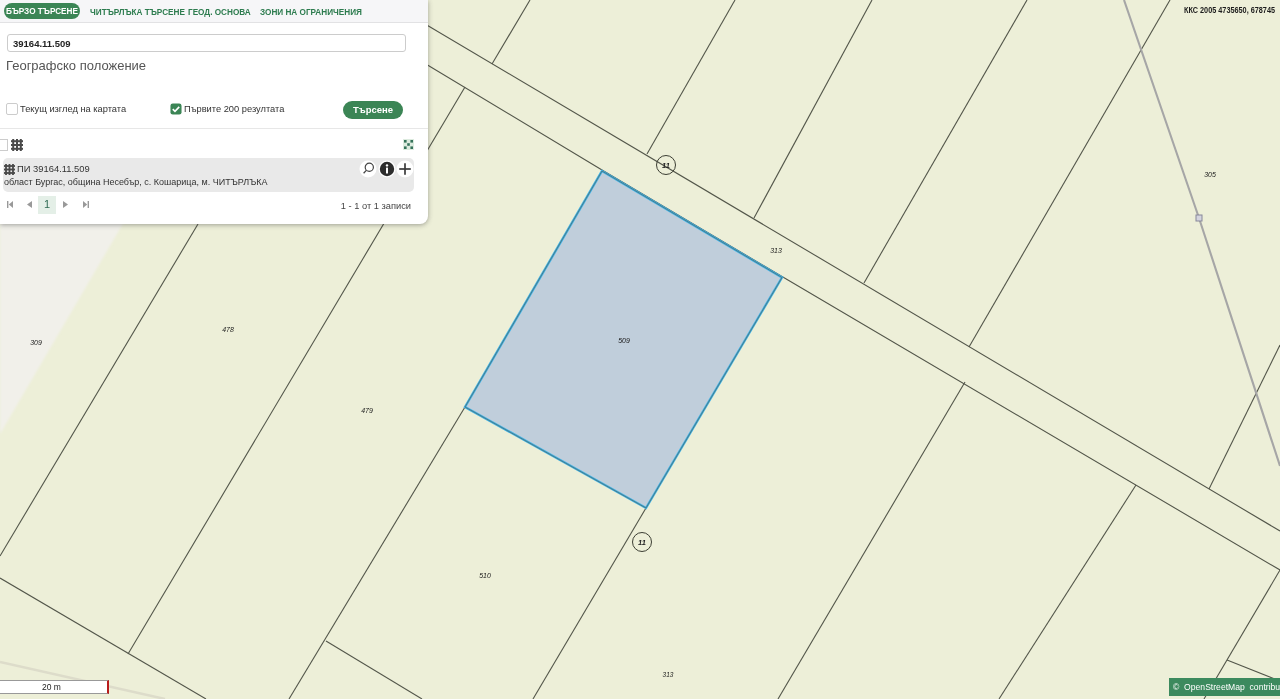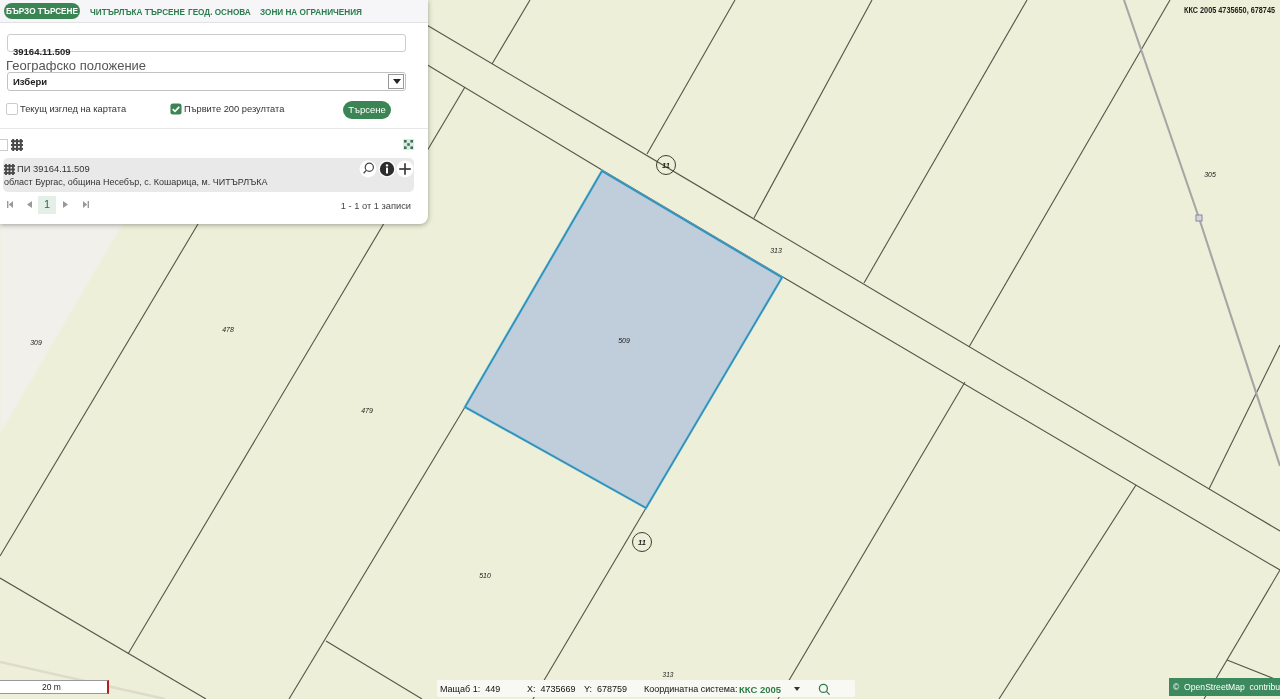--- a/index.html
+++ b/index.html
@@ -88,81 +88,56 @@
 
   <line x1="0" y1="662" x2="165" y2="699" stroke="#dddcca" stroke-width="2.5"></line>
 
   <text x="1184" y="13" font-size="8.8" font-weight="bold" fill="#1c1c1c" textLength="91" lengthAdjust="spacingAndGlyphs">ККС 2005 4735650, 678745</text>
 </svg>
 
 <div class="abs" style="left:0;top:680px;width:107px;height:12px;background:#fff;border-right:2px solid #b91c1c;border-top:1px solid #999;border-bottom:1px solid #999;">
   <div class="abs" style="left:42px;top:1px;font-size:8.5px;color:#222;">20 m</div>
 </div>
 
-<div class="abs" style="left:437px;top:680px;width:418px;height:17px;background:#f9f9f4;border-radius:2px;font-size:9px;color:#111;">
-
-  <span class="abs" style="left:3px;top:4px;">Мащаб 1:&nbsp;&nbsp;449</span>
-
-  <span class="abs" style="left:90px;top:4px;">X:&nbsp;&nbsp;4735669</span>
-
-  <span class="abs" style="left:147px;top:4px;">Y:&nbsp;&nbsp;678759</span>
-
-  <span class="abs" style="left:207px;top:4px;">Координатна система:</span>
-
-  <span class="abs" style="left:302px;top:3.5px;font-weight:bold;color:#2e7d46;font-size:9.5px;">ККС 2005</span>
-
-  <span class="abs" style="left:357px;top:6.5px;width:0;height:0;border-left:3.5px solid transparent;border-right:3.5px solid transparent;border-top:4.5px solid #333;"></span>
-
-  <svg class="abs" style="left:381px;top:3px" width="13" height="13" viewBox="0 0 13 13">
-    <circle cx="5.4" cy="5.4" r="4" fill="none" stroke="#2e7d46" stroke-width="1.3"></circle>
-    <line x1="8.4" y1="8.4" x2="11.6" y2="11.6" stroke="#2e7d46" stroke-width="1.3"></line>
-  </svg>
-</div>
 
 <div class="abs" style="left:1169px;top:678px;width:111px;height:17.5px;background:#3c8a5e;color:#fff;font-size:8.6px;">
   <span class="abs" style="left:4px;top:4px;white-space:nowrap;">©&nbsp; OpenStreetMap&nbsp; contributo</span>
 </div>
 
 <div class="abs" style="left:0;top:0;width:428px;height:224px;background:#fff;border-bottom-right-radius:8px;box-shadow:0 1px 5px rgba(60,60,60,.45);">
 
   <div class="abs" style="left:0;top:0;width:428px;height:22px;background:#f6f6f8;border-bottom:1px solid #e2e2e4;"></div>
 
   <div class="abs" style="left:4px;top:2.5px;width:76px;height:16.5px;border-radius:9px;background:#3b8555;color:#fff;font-size:8.2px;font-weight:bold;text-align:center;line-height:17px;">БЪРЗО ТЪРСЕНЕ</div>
 
   <div class="abs" style="left:90px;top:7.5px;font-size:8.2px;font-weight:bold;color:#2d7c4f;">ЧИТЪРЛЪКА ТЪРСЕНЕ</div>
 
   <div class="abs" style="left:188px;top:7.5px;font-size:8.2px;font-weight:bold;color:#2d7c4f;">ГЕОД. ОСНОВА</div>
 
   <div class="abs" style="left:260px;top:7.5px;font-size:8.2px;font-weight:bold;color:#2d7c4f;">ЗОНИ НА ОГРАНИЧЕНИЯ</div>
 
   <div class="abs" style="left:7px;top:33.5px;width:397px;height:16px;border:1px solid #ccc;border-radius:3px;background:#fff;">
-    <span class="abs" style="left:5px;top:11px;font-size:9.5px;font-weight:bold;color:#222;">39164.11.509</span>
+    <span class="abs" style="left:5px;top:3px;font-size:9.5px;font-weight:bold;color:#222;">39164.11.509</span>
   </div>
 
   <div class="abs" style="left:6px;top:58px;font-size:13px;color:#555;">Географско положение</div>
 
-  <div class="abs" style="left:7px;top:71.5px;width:397px;height:17px;border:1px solid #c2c2c2;border-radius:3px;background:#fff;">
-    <span class="abs" style="left:5px;top:3.5px;font-size:9.5px;font-weight:bold;color:#222;">Избери</span>
-
-    <span class="abs" style="right:1.5px;top:1.5px;width:14px;height:13px;border:1px solid #999;background:#fdfdfd;"></span>
-    <span class="abs" style="right:4.5px;top:6px;width:0;height:0;border-left:4px solid transparent;border-right:4px solid transparent;border-top:5px solid #222;"></span>
-  </div>
 
   <div class="abs" style="left:5.5px;top:103px;width:10px;height:10px;border:1.5px solid #ccc;border-radius:2px;background:#fff;"></div>
 
   <div class="abs" style="left:20px;top:104px;font-size:9.3px;color:#333;">Текущ изглед на картата</div>
 
   <svg class="abs" style="left:169.5px;top:103px" width="12" height="12" viewBox="0 0 13 13">
     <rect x="0.5" y="0.5" width="12" height="12" rx="2.5" fill="#3b8555"></rect>
     <polyline points="3,6.6 5.4,9 10,4.2" fill="none" stroke="#fff" stroke-width="1.8"></polyline>
   </svg>
 
   <div class="abs" style="left:184px;top:104px;font-size:9.3px;color:#333;">Първите 200 резултата</div>
 
-  <div class="abs" style="left:343px;top:100.5px;width:48px;height:18px;border-radius:9px;background:#3b8555;color:#fff;font-size:9.5px;font-weight:normal;text-align:center;line-height:18px;">Търсене</div>
+  <div class="abs" style="left:343px;top:100.5px;width:60px;height:18px;border-radius:9px;background:#3b8555;color:#fff;font-size:9.5px;font-weight:bold;text-align:center;line-height:18px;">Търсене</div>
 
   <div class="abs" style="left:0;top:128px;width:428px;height:1px;background:#e7e7e7;"></div>
 
   <div class="abs" style="left:-4px;top:139px;width:10px;height:10px;border:1px solid #ccc;background:#fff;"></div>
 
   <svg class="abs" style="left:11px;top:138.5px" width="12" height="12" viewBox="0 0 12 12">
     <g stroke="#4a4a4a" stroke-width="2">
       <line x1="2.2" y1="0" x2="2.2" y2="12"></line>
           <line x1="6" y1="0" x2="6" y2="12"></line>
           <line x1="9.8" y1="0" x2="9.8" y2="12"></line>

